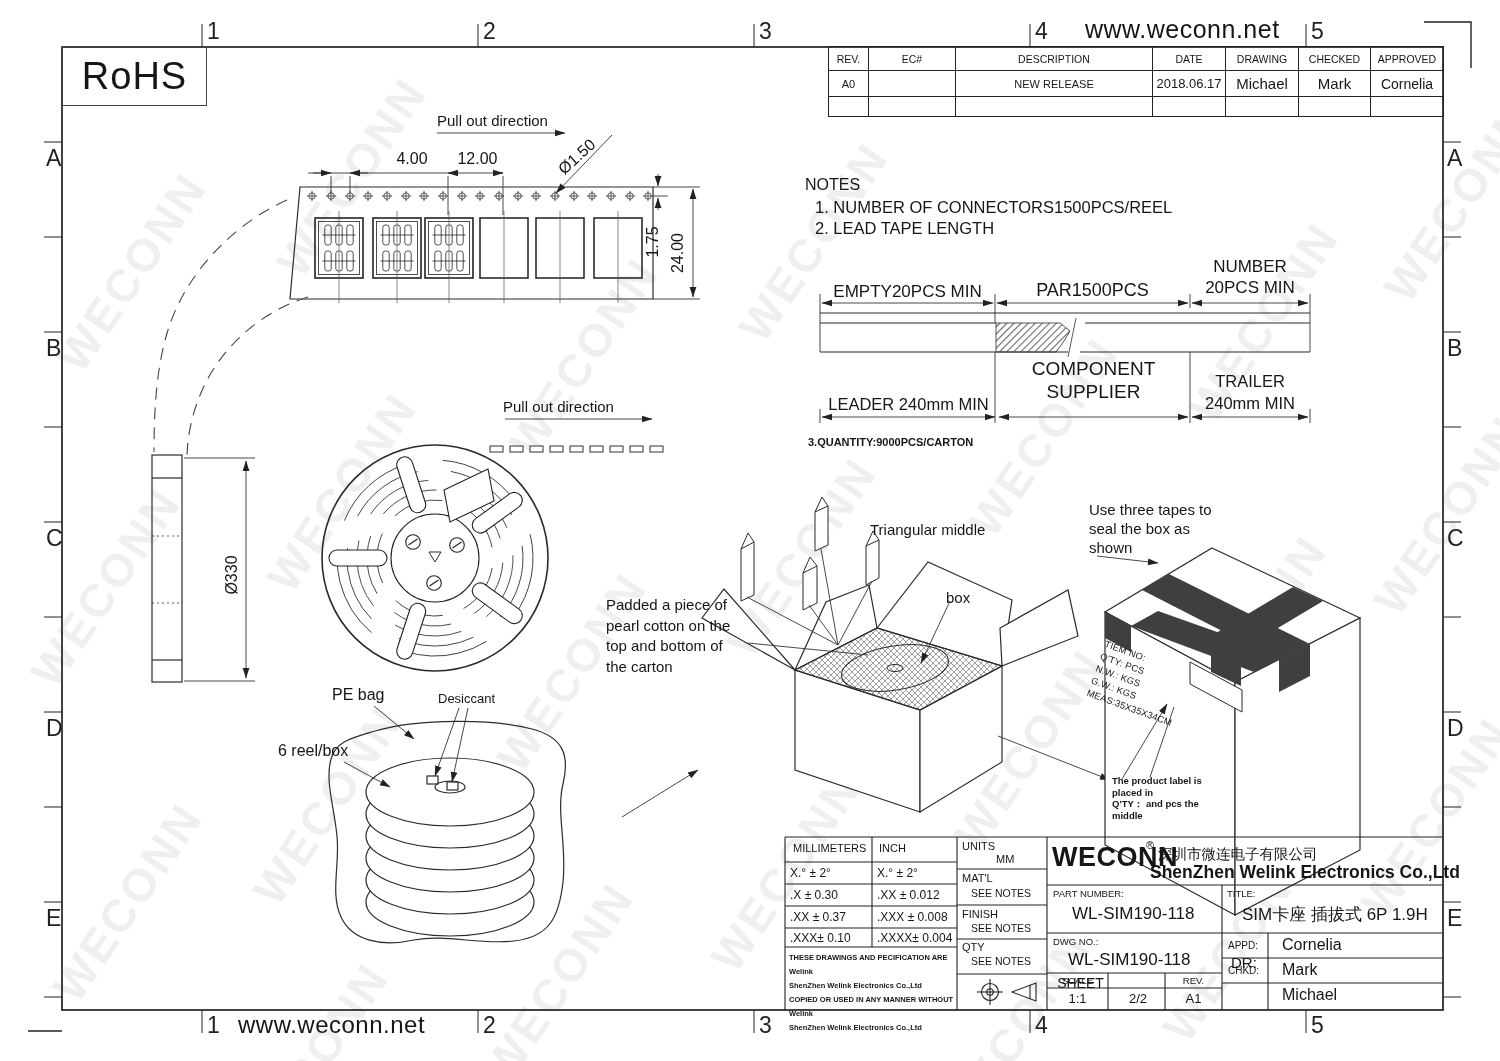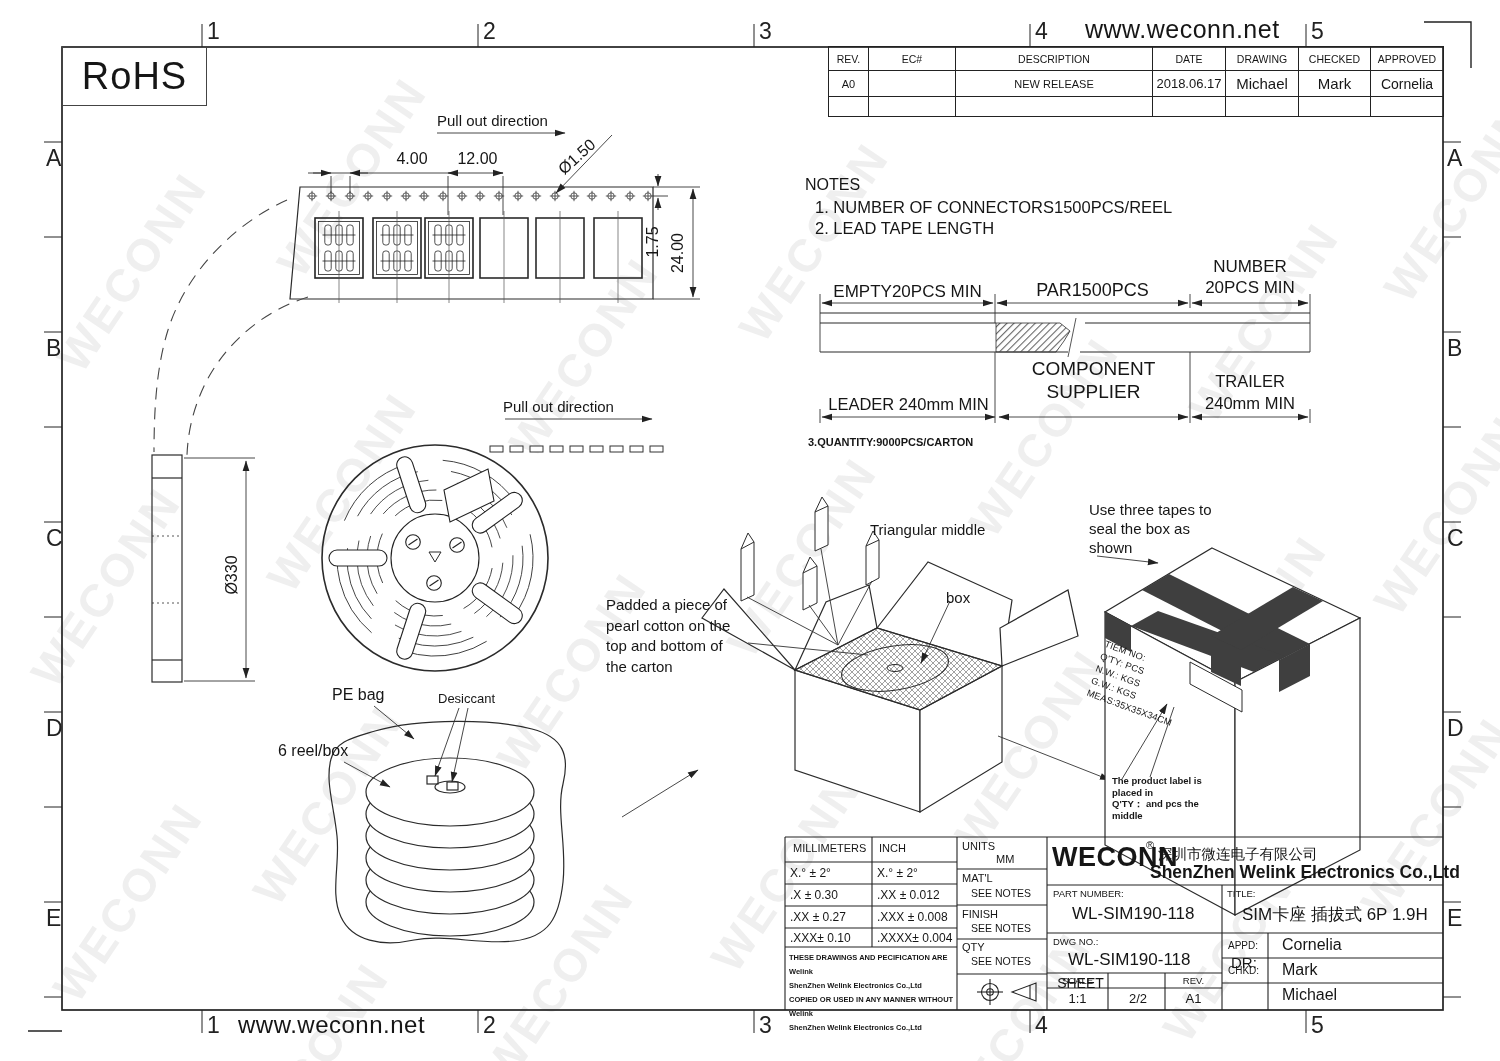--- a/index.html
+++ b/index.html
@@ -480,21 +480,21 @@
 placed in
 Q'TY： and pcs the
 middle</div>
 
 <div class="lbl" style="left:793px;top:842px;font-size:11px">MILLIMETERS</div>
 <div class="lbl" style="left:879px;top:842px;font-size:11px">INCH</div>
 <div class="lbl" style="left:790px;top:866px;font-size:12px">X.°  ±  2°</div>
 <div class="lbl" style="left:877px;top:866px;font-size:12px">X.°  ±  2°</div>
 <div class="lbl" style="left:790px;top:888px;font-size:12px">.X    ± 0.30</div>
 <div class="lbl" style="left:877px;top:888px;font-size:12px">.XX    ± 0.012</div>
-<div class="lbl" style="left:790px;top:910px;font-size:12px">.XX  ± 0.27</div>
+<div class="lbl" style="left:790px;top:910px;font-size:12px">.XX  ± 0.37</div>
 <div class="lbl" style="left:877px;top:910px;font-size:12px">.XXX  ± 0.008</div>
 <div class="lbl" style="left:790px;top:931px;font-size:12px">.XXX±  0.10</div>
 <div class="lbl" style="left:877px;top:931px;font-size:12px">.XXXX± 0.004</div>
 <div class="lbl pre" style="left:789px;top:951px;width:166px;font-size:7.5px;font-weight:700;line-height:14px;white-space:pre-line">THESE DRAWINGS AND PECIFICATION ARE Welink
 ShenZhen Welink Electronics Co.,Ltd
 COPIED OR USED IN ANY MANNER WITHOUT Welink
 ShenZhen Welink Electronics Co.,Ltd</div>
 <div class="lbl" style="left:962px;top:840px;font-size:11px">UNITS</div>
 <div class="lbl" style="left:996px;top:853px;font-size:11px">MM</div>
 <div class="lbl" style="left:962px;top:872px;font-size:11px">MAT'L</div>

